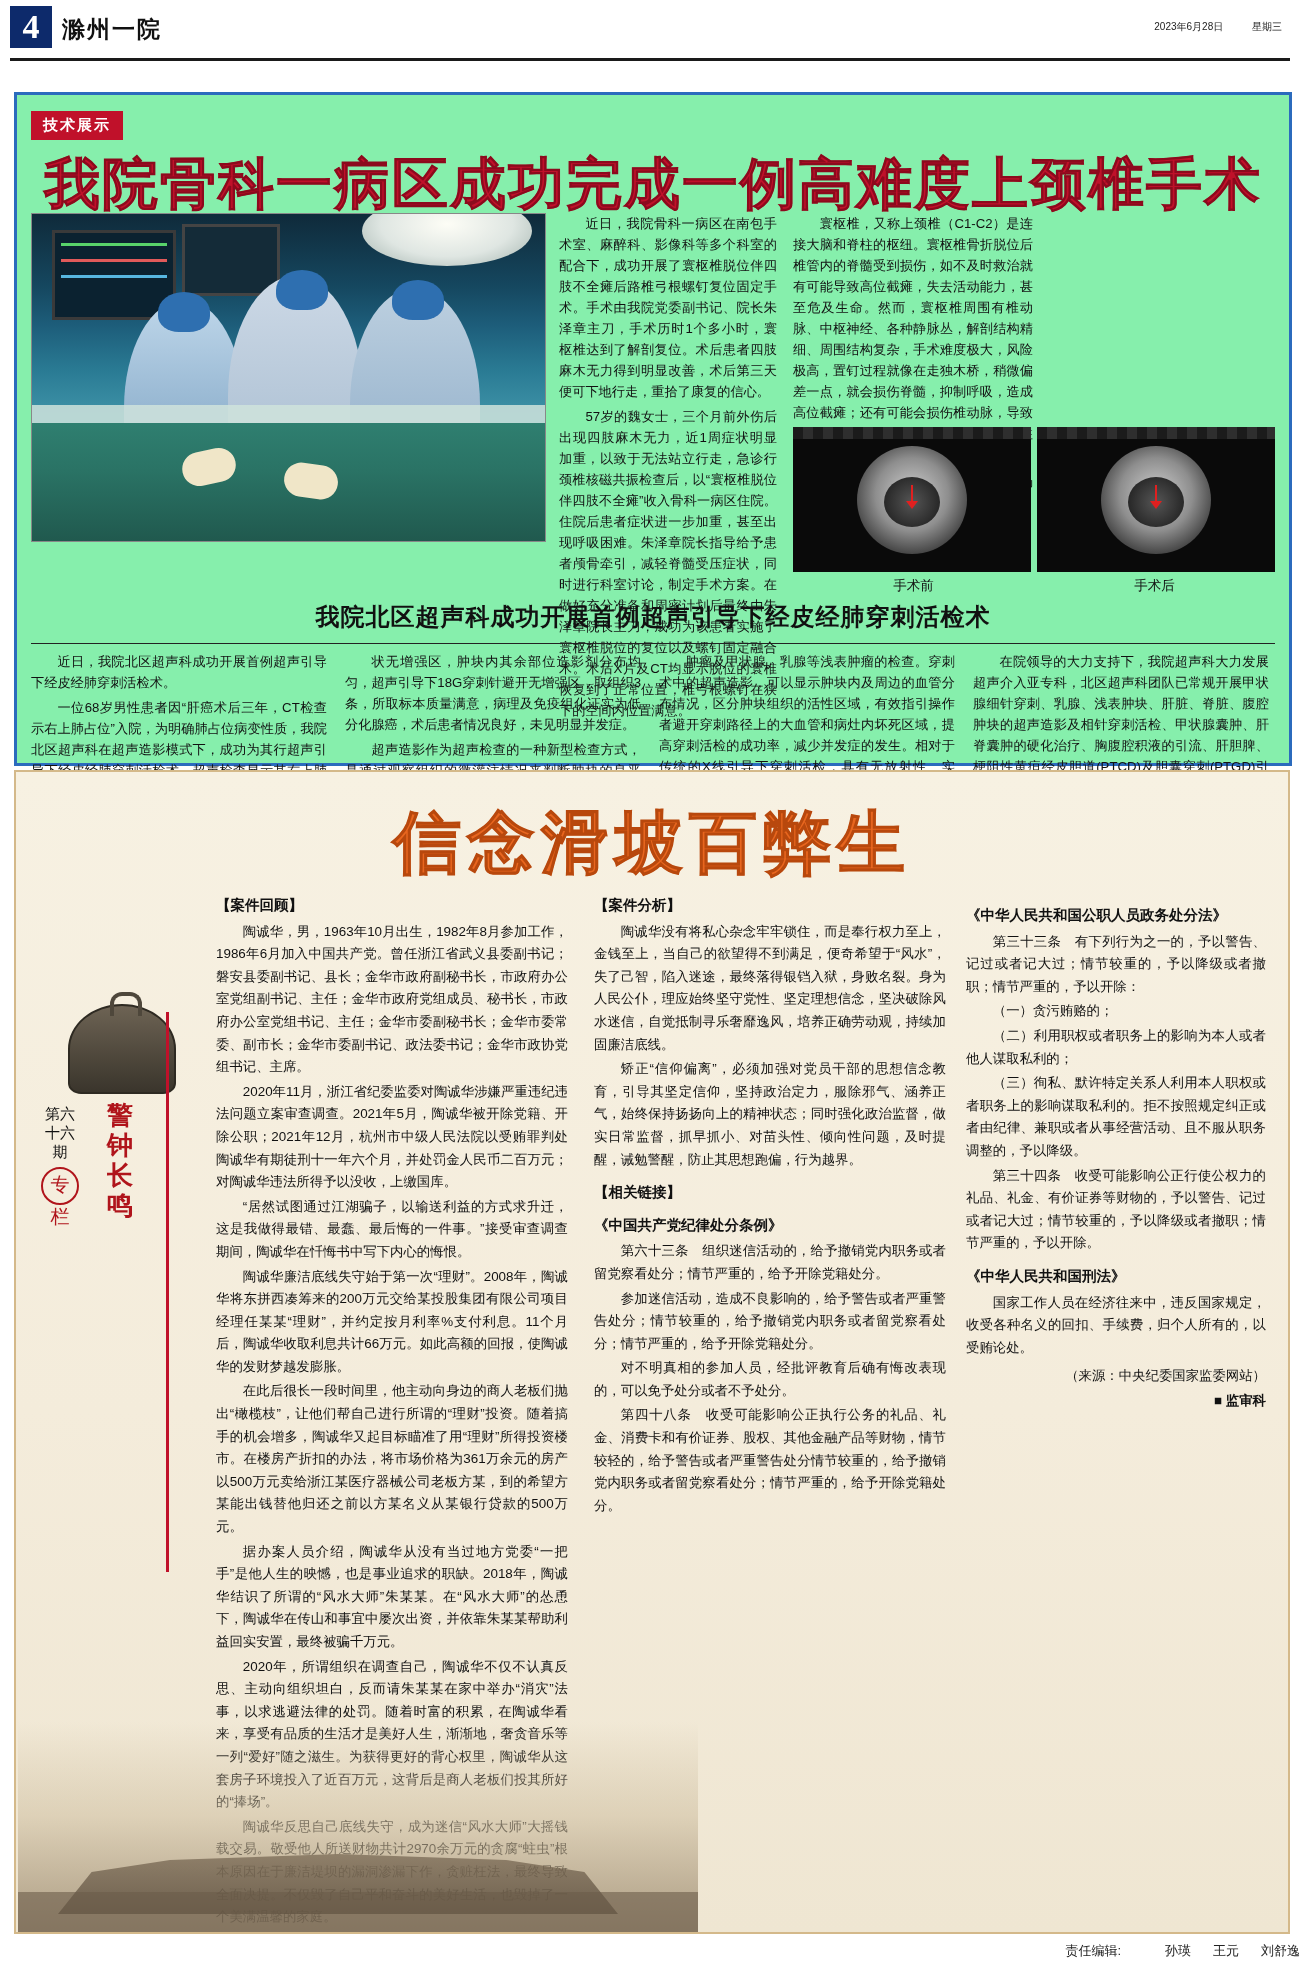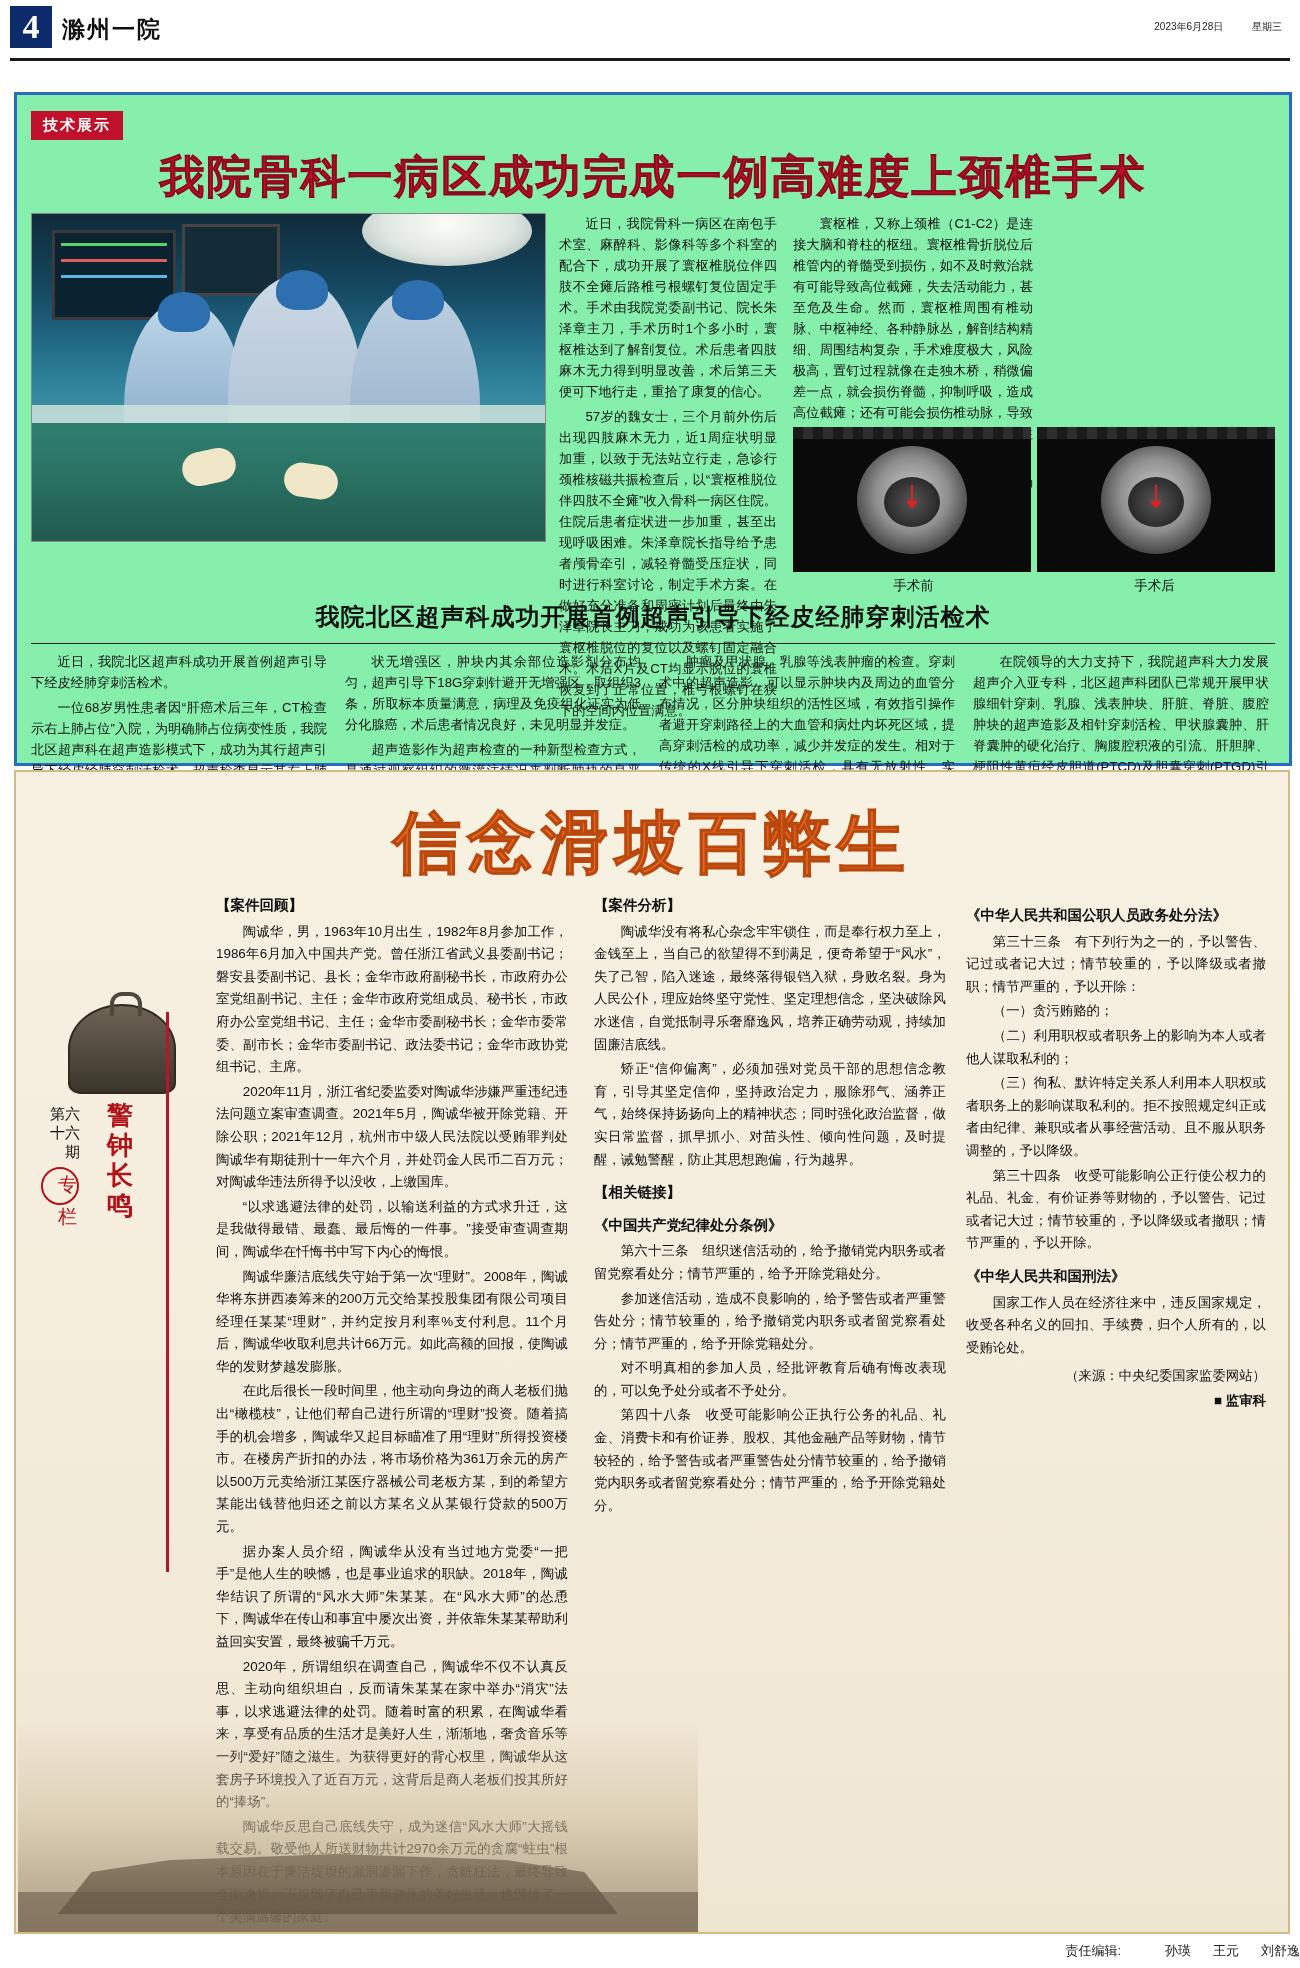--- a/index.html
+++ b/index.html
@@ -14,21 +14,21 @@
      font-family:"DejaVu Sans",sans-serif;color:#111;}
   .date-line{position:absolute;right:18px;top:20px;font-size:10px;color:#222;}
   .date-line span{margin-left:26px;}
   .rule-thick{position:absolute;left:10px;top:58px;width:1280px;height:3px;background:#1a1a1a;}
 
   
   .box-top{position:absolute;left:14px;top:92px;width:1272px;height:668px;border:3px solid #2b6bbd;background:#86efac;}
   .tag-tech{position:absolute;left:14px;top:16px;background:#c0112a;color:#fff;font-size:15px;font-weight:bold;
      padding:5px 12px;letter-spacing:2px;}
   .headline1{position:absolute;left:0;top:52px;width:100%;text-align:center;color:#c0112a;
-     font-size:45px;font-weight:bold;letter-spacing:2px;font-family:"DejaVu Sans",sans-serif;
+     font-size:56px;font-weight:bold;letter-spacing:2px;font-family:"DejaVu Sans",sans-serif;
      -webkit-text-stroke:0.6px #8c0a1d;}
 
   .photo{position:absolute;left:14px;top:118px;width:513px;height:327px;overflow:hidden;border:1px solid #888;}
   .photo .sky{position:absolute;inset:0;background:
      linear-gradient(180deg,#0f2a3a 0%,#15475f 22%,#1d5d7a 34%,#2a7b94 48%,#3f93a8 62%,#6aa8ad 78%,#8ab6b0 100%);}
   .photo .monitor{position:absolute;left:20px;top:16px;width:118px;height:84px;background:#0b2230;border:3px solid #3a3a3a;}
   .photo .monitor:after{content:"";position:absolute;left:6px;top:10px;right:6px;height:3px;background:#58d36a;box-shadow:0 16px 0 #e05a5a,0 32px 0 #57b7e0;}
   .photo .monitor2{position:absolute;left:150px;top:10px;width:92px;height:66px;background:#142b38;border:3px solid #444;}
   .photo .lamp{position:absolute;left:330px;top:-18px;width:170px;height:70px;border-radius:50%;
      background:radial-gradient(ellipse at 50% 40%,#fdfdf6 0%,#dfe6e2 55%,#9fb0ab 100%);}
@@ -77,21 +77,21 @@
   .box-bottom{position:absolute;left:14px;top:770px;width:1272px;height:1160px;border:2px solid #d4b98a;
      background:linear-gradient(180deg,#f7f1e2 0%,#f4ecdb 55%,#efe6d2 100%);overflow:hidden;}
   .feature-title{position:absolute;left:0;top:26px;width:100%;text-align:center;font-size:68px;font-weight:bold;
      color:#e8661f;letter-spacing:6px;font-family:"DejaVu Sans",sans-serif;-webkit-text-stroke:1px #b8480d;}
   .emblem{position:absolute;left:28px;top:232px;width:150px;height:300px;}
   .emblem .bell{position:absolute;left:24px;top:0;width:104px;height:86px;border-radius:50% 50% 12% 12%;
      background:linear-gradient(180deg,#6d6354 0%,#4e473b 60%,#3a352c 100%);border:2px solid #2e2a22;}
   .emblem .bell:before{content:"";position:absolute;left:40px;top:-14px;width:24px;height:20px;border:4px solid #4e473b;border-bottom:none;border-radius:12px 12px 0 0;}
   .emblem .txtcol{position:absolute;left:52px;top:96px;width:48px;text-align:center;font-size:26px;font-weight:bold;
      color:#b0141b;line-height:30px;font-family:"DejaVu Sans",sans-serif;}
-  .emblem .issue{position:absolute;left:-4px;top:100px;width:40px;text-align:right;font-size:15px;line-height:19px;color:#111;}
+  .emblem .issue{position:absolute;left:-4px;top:100px;width:40px;text-align:center;font-size:15px;line-height:19px;color:#111;}
   .emblem .issue .circle{display:block;width:34px;height:34px;border:2px solid #b0141b;border-radius:50%;color:#b0141b;
      line-height:32px;margin:6px auto 0;font-size:19px;}
   .redline{position:absolute;left:150px;top:240px;width:3px;height:560px;background:#c0112a;}
 
   .feat-col{position:absolute;font-size:13.4px;line-height:22.6px;text-align:justify;color:#111;}
   .fc1{left:200px;top:122px;width:352px;}
   .fc2{left:578px;top:122px;width:352px;}
   .fc3{left:950px;top:122px;width:300px;}
   .sec-h{font-weight:bold;font-size:14.5px;margin:10px 0 4px;}
   .sec-h.first{margin-top:0;}
@@ -212,21 +212,21 @@
         <span class="circle">专栏</span>
       </div>
     </div>
     <div class="redline"></div>
 
     <div class="feat-col fc1">
       <div class="sec-h first">【案件回顾】</div>
       <div id="review-body">
           <p class="p">陶诚华，男，1963年10月出生，1982年8月参加工作，1986年6月加入中国共产党。曾任浙江省武义县委副书记；磐安县委副书记、县长；金华市政府副秘书长，市政府办公室党组副书记、主任；金华市政府党组成员、秘书长，市政府办公室党组书记、主任；金华市委副秘书长；金华市委常委、副市长；金华市委副书记、政法委书记；金华市政协党组书记、主席。</p>
           <p class="p">2020年11月，浙江省纪委监委对陶诚华涉嫌严重违纪违法问题立案审查调查。2021年5月，陶诚华被开除党籍、开除公职；2021年12月，杭州市中级人民法院以受贿罪判处陶诚华有期徒刑十一年六个月，并处罚金人民币二百万元；对陶诚华违法所得予以没收，上缴国库。</p>
-          <p class="p">“以求逃避法律的处罚，以输送利益的方式求升迁，这是我做得最错、最蠢、最后悔的一件事。”接受审查调查期间，陶诚华在忏悔书中写下内心的悔恨。</p>
+          <p class="p">“居然试图通过江湖骗子，以输送利益的方式求升迁，这是我做得最错、最蠢、最后悔的一件事。”接受审查调查期间，陶诚华在忏悔书中写下内心的悔恨。</p>
           <p class="p">陶诚华廉洁底线失守始于第一次“理财”。2008年，陶诚华将东拼西凑筹来的200万元交给某投股集团有限公司项目经理任某某“理财”，并约定按月利率%支付利息。11个月后，陶诚华收取利息共计66万元。如此高额的回报，使陶诚华的发财梦越发膨胀。</p>
           <p class="p">在此后很长一段时间里，他主动向身边的商人老板们抛出“橄榄枝”，让他们帮自己进行所谓的“理财”投资。随着搞手的机会增多，陶诚华又起目标瞄准了用“理财”所得投资楼市。在楼房产折扣的办法，将市场价格为361万余元的房产以500万元卖给浙江某医疗器械公司老板方某，到的希望方某能出钱替他归还之前以方某名义从某银行贷款的500万元。</p>
           <p class="p">据办案人员介绍，陶诚华从没有当过地方党委“一把手”是他人生的映憾，也是事业追求的职缺。2018年，陶诚华结识了所谓的“风水大师”朱某某。在“风水大师”的怂恿下，陶诚华在传山和事宜中屡次出资，并依靠朱某某帮助利益回实安置，最终被骗千万元。</p>
           <p class="p">2020年，所谓组织在调查自己，陶诚华不仅不认真反思、主动向组织坦白，反而请朱某某在家中举办“消灾”法事，以求逃避法律的处罚。随着时富的积累，在陶诚华看来，享受有品质的生活才是美好人生，渐渐地，奢贪音乐等一列“爱好”随之滋生。为获得更好的背心权里，陶诚华从这套房子环境投入了近百万元，这背后是商人老板们投其所好的“捧场”。</p>
           <p class="p">陶诚华反思自己底线失守，成为迷信“风水大师”大摇钱载交易。敬受他人所送财物共计2970余万元的贪腐“蛀虫”根本原因在于廉洁堤坝的漏洞渗漏下作，贪赃枉法，最终导致全面决提。不仅毁了自己平和奋斗的美好生活，也毁掉了一个美满温馨的家庭。</p>
         </div>
     </div>
 
     <div class="feat-col fc2">
       <div class="sec-h first">【案件分析】</div>

